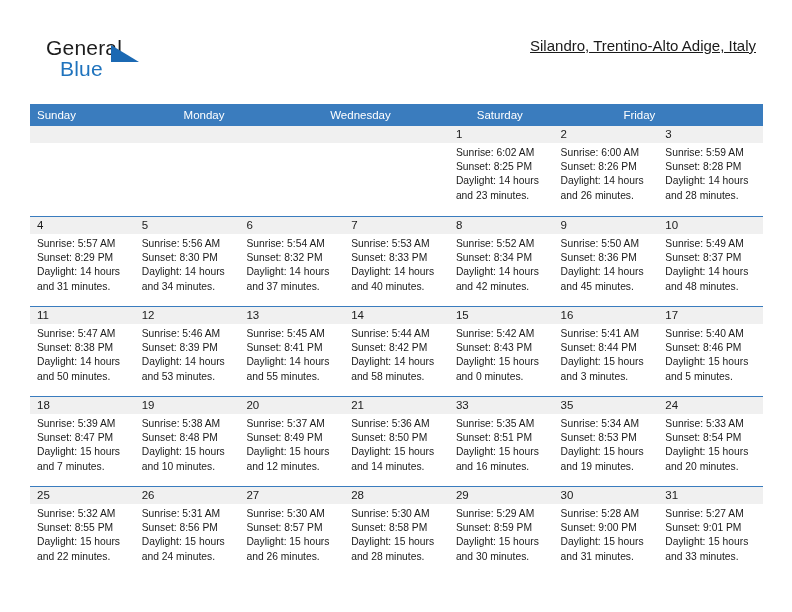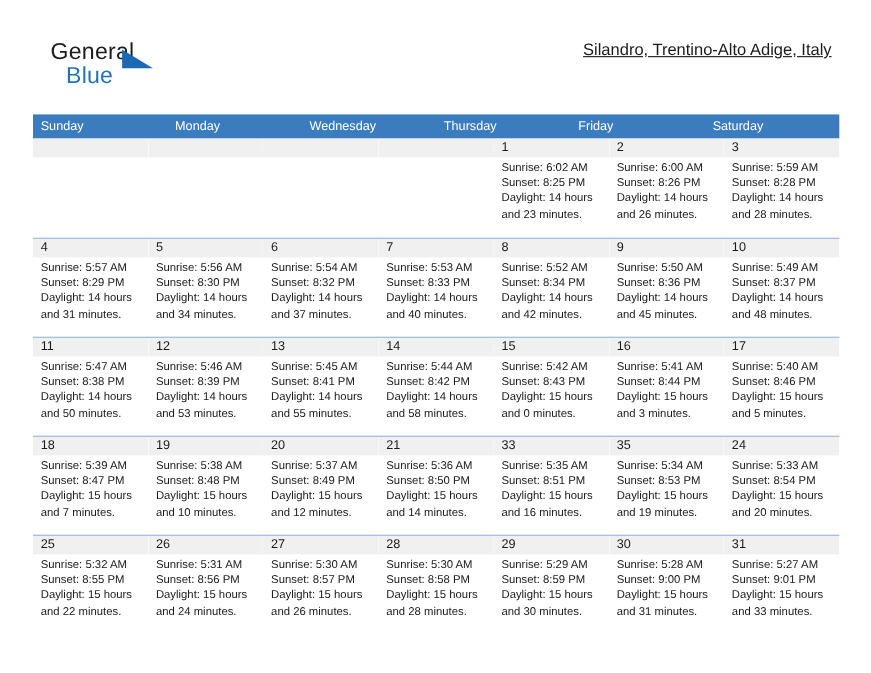--- a/index.html
+++ b/index.html
@@ -89,21 +89,20 @@
   .calendar {
     position: absolute;
     left: 30px;
     top: 104px;
     width: 733px;
   }
   .weekhead {
     display: flex;
     background: #3a7cbe;
     height: 22px;
-    justify-content: center;
   }
   .weekhead .wh-cell {
     flex: 1 1 0;
     color: #ffffff;
     font-size: 11.5px;
     line-height: 22px;
     padding-left: 7px;
     box-sizing: border-box;
     white-space: nowrap;
   }
@@ -166,23 +165,22 @@
       <div class="cal-subtitle">Silandro, Trentino-Alto Adige, Italy</div>
     </div>
 
   </div>
 
   <div class="calendar">
     <div class="weekhead">
         <div class="wh-cell">Sunday</div>
         <div class="wh-cell">Monday</div>
         <div class="wh-cell">Wednesday</div>
-        <div class="wh-cell">Thursday</div>
+        <div class="wh-cell">Saturday</div>
         <div class="wh-cell">Friday</div>
-        <div class="wh-cell">Saturday</div>
       </div>
     <div id="weeks-container">
         <div class="week-row">
           <div class="day-cell empty">
             <div class="daynum-band"></div>
           </div>
           <div class="day-cell empty">
             <div class="daynum-band"></div>
           </div>
           <div class="day-cell empty">

